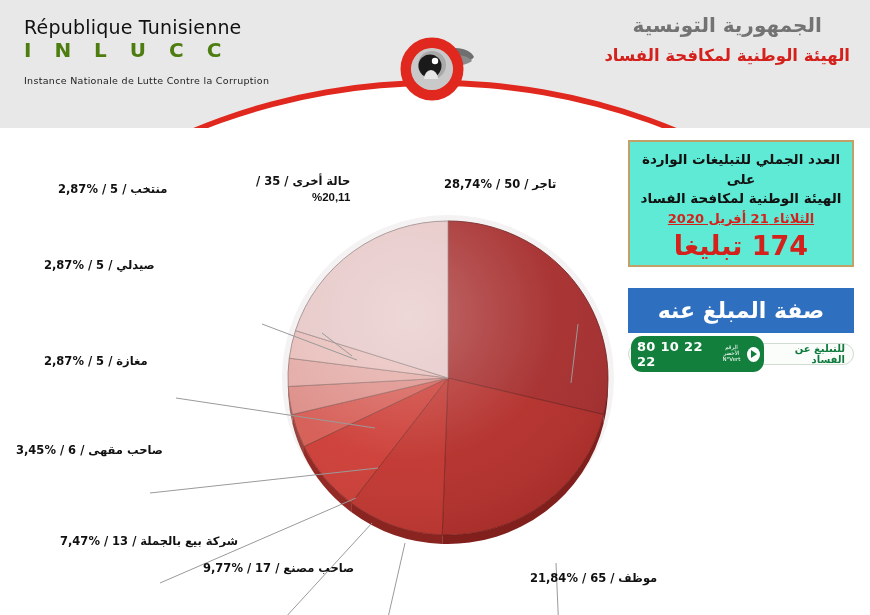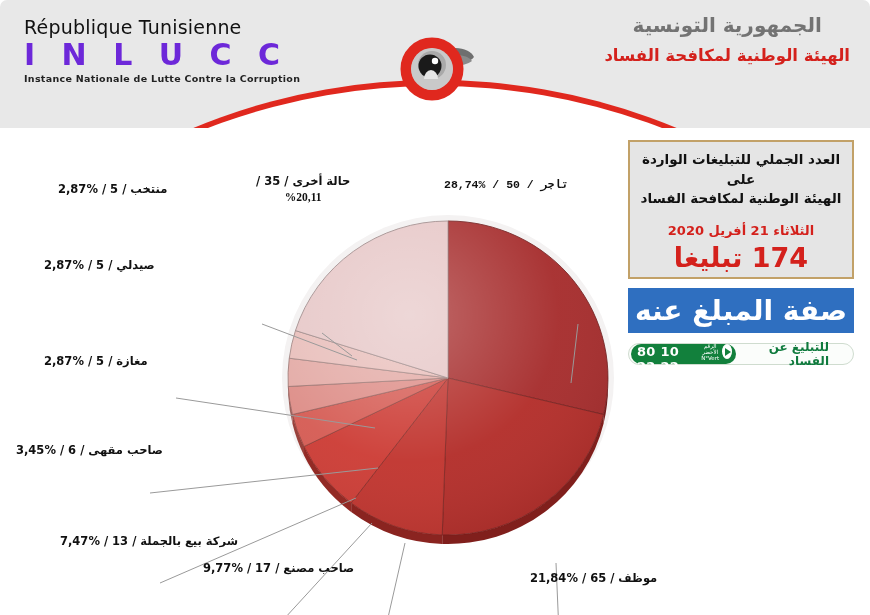--- a/index.html
+++ b/index.html
@@ -2,21 +2,21 @@
 <html lang="ar"><head>
 <meta charset="utf-8">
 <title>INLUCC - Statistiques</title>
 <style>
   html,body{margin:0;padding:0;}
   body{
     width:870px;height:615px;overflow:hidden;position:relative;
     background:#ffffff;
     font-family:"DejaVu Sans","Liberation Sans",sans-serif;
   }
-  #root{position:absolute;inset:0;width:870px;height:615px;overflow:hidden;border-radius:7px;}
+  #root{position:absolute;inset:0;width:870px;height:615px;overflow:hidden;}
 
   
   .header-band{
     position:absolute;left:0;top:0;width:870px;height:128px;
     background:#e8e8e8;overflow:hidden;z-index:1;
   }
   
   .header-curve-white{
     position:absolute;left:-120px;top:86px;width:1110px;height:480px;
     background:#ffffff;border-radius:50% 50% 0 0 / 100% 100% 0 0;
@@ -26,81 +26,81 @@
     position:absolute;left:-126px;top:80px;width:1122px;height:492px;
     background:#e0281e;border-radius:50% 50% 0 0 / 100% 100% 0 0;
     z-index:1;
   }
 
   .logo-fr{
     position:absolute;left:24px;top:18px;z-index:6;color:#1a1a1a;
     text-align:left;line-height:1;
   }
   .logo-fr .l1{font-size:19px;letter-spacing:.2px;font-weight:400;color:#111;}
-  .logo-fr .l2{font-size:30px;font-weight:700;letter-spacing:8px;margin-top:3px;color:#6d28d9;}
-  .logo-fr .l3{font-size:9.5px;letter-spacing:.3px;margin-top:4px;color:#222;font-weight:bold;}
+  .logo-fr .l2{font-size:20px;font-weight:700;letter-spacing:8px;margin-top:3px;color:#4d7c0f;}
+  .logo-fr .l3{font-size:9.5px;letter-spacing:.3px;margin-top:16px;color:#222;}
 
   .logo-ar{
     position:absolute;right:20px;top:14px;z-index:6;text-align:center;
     direction:rtl;line-height:1.15;
   }
   .logo-ar .a1{font-size:20px;color:#737373;font-weight:700;}
   .logo-ar .a2{font-size:16.5px;color:#d4211c;font-weight:700;margin-top:10px;}
 
   
   .eye-wrap{position:absolute;left:390px;top:33px;width:90px;height:72px;z-index:7;}
 
   
   .info-box{
     position:absolute;right:16px;top:140px;width:226px;
-    border:2px solid #c2a168;background:#e5e5e5;box-sizing:border-box;
+    border:2px solid #c2a168;background:#5eead4;box-sizing:border-box;
     padding:8px 8px 6px;z-index:8;direction:rtl;text-align:center;
   }
   .info-box .ib-line{font-size:13.5px;color:#111;font-weight:700;line-height:1.45;}
-  .info-box .ib-date{font-size:13px;color:#d4211c;font-weight:700;margin-top:14px;}
+  .info-box .ib-date{font-size:13px;color:#d4211c;font-weight:700;margin-top:2px;text-decoration:underline;}
   .info-box .ib-big{font-size:27px;color:#d4211c;font-weight:700;margin-top:6px;line-height:1;}
 
   .blue-banner{
     position:absolute;right:16px;top:288px;width:226px;height:45px;
     background:#2f6fc0;box-sizing:border-box;z-index:8;
     display:flex;align-items:center;justify-content:center;
     direction:rtl;
   }
-  .blue-banner span{color:#ffffff;font-size:28px;font-weight:700;letter-spacing:.5px;}
+  .blue-banner span{color:#ffffff;font-size:22px;font-weight:700;letter-spacing:.5px;}
 
   .green-strip{
     position:absolute;right:16px;top:343px;width:226px;height:22px;
     z-index:8;display:flex;align-items:center;justify-content:flex-end;
     direction:rtl;
     border:1px solid #cfdccf;border-radius:11px;background:#fbfdfb;
     box-sizing:border-box;padding:0 4px 0 2px;
   }
-  .green-strip .gs-text{font-size:12px;color:#0f7a3d;font-weight:700;margin:0 20px;}
+  .green-strip .gs-text{font-size:10px;color:#0f7a3d;font-weight:700;margin:0 4px;}
   .green-strip .gs-pill{
-    background:#12803c;border-radius:11px;height:20px;display:flex;
-    padding:0 4px 0 2px;direction:ltr;
+    background:#12803c;border-radius:11px;height:36px;display:flex;
+    align-items:center;padding:0 4px 0 2px;direction:ltr;
   }
   .green-strip .gs-num{color:#fff;font-size:13px;font-weight:700;letter-spacing:.3px;margin-left:4px;}
   .green-strip .gs-vert{color:#fff;font-size:5.5px;line-height:1.05;text-align:center;margin-left:3px;}
   .green-strip .gs-play{width:15px;height:15px;border-radius:50%;background:#fff;
     display:flex;align-items:center;justify-content:center;margin-left:2px;}
   .green-strip .gs-play i{
     width:0;height:0;border-left:6px solid #12803c;border-top:4px solid transparent;
     border-bottom:4px solid transparent;display:block;margin-left:2px;}
 
   
   .chart-area{position:absolute;left:0;top:128px;width:735px;height:487px;z-index:5;}
   .pie-svg{position:absolute;left:0;top:0;}
 
   .lbl{
     position:absolute;font-size:11.5px;color:#111;direction:rtl;
     white-space:nowrap;font-weight:600;z-index:9;
     font-family:"DejaVu Sans","Liberation Sans",sans-serif;
   }
-  .lbl .pct{font-family:Liberation Serif, serif;font-weight:700;}
+  .lbl .pct{font-family:Liberation Sans, sans-serif;font-weight:700;text-align:right;}
   .lbl.two{line-height:1.35;text-align:center;}
 </style>
 </head>
 <body>
 
 <div id="root">
 
   <div class="header-band">
     <div class="header-curve-red"></div>
     <div class="header-curve-white"></div>
@@ -195,21 +195,21 @@
         <path d="M578,196 L571,255"></path>
         <path d="M322,205 L352,228"></path>
       </g>
     </svg>
 
     <div class="lbl two" style="left:256px;top:46px;">
       <div>حالة أخرى  /  35  /</div>
       <div class="pct">%20,11</div>
     </div>
 
-    <div class="lbl" style="left:444px;top:49px;font-family:Liberation Mono, monospace;">تاجر  /  50  /  %28,74</div>
+    <div class="lbl" style="left:444px;top:49px;">تاجر  /  50  /  %28,74</div>
     <div class="lbl" style="left:530px;top:443px;">موظف  /  65  /  %21,84</div>
     <div class="lbl" style="left:178px;top:433px;margin-left:25px;">صاحب مصنع  /  17  /  %9,77</div>
     <div class="lbl" style="left:60px;top:374px;margin-top:32px;">شركة بيع بالجملة  /  13  /  %7,47</div>
     <div class="lbl" style="left:16px;top:315px;">صاحب مقهى  /  6  /  %3,45</div>
     <div class="lbl" style="left:44px;top:226px;">مغازة  /  5  /  %2,87</div>
     <div class="lbl" style="left:44px;top:130px;">صيدلي  /  5  /  %2,87</div>
     <div class="lbl" style="left:58px;top:54px;">منتخب  /  5  /  %2,87</div>
   </div>
 
 </div>

